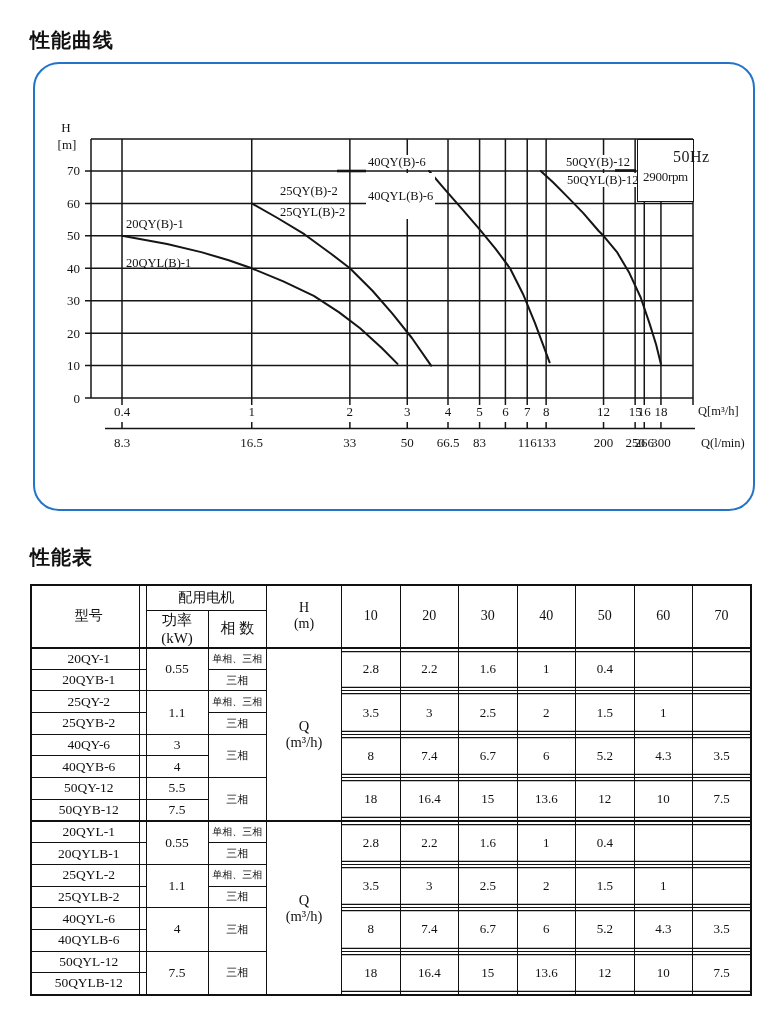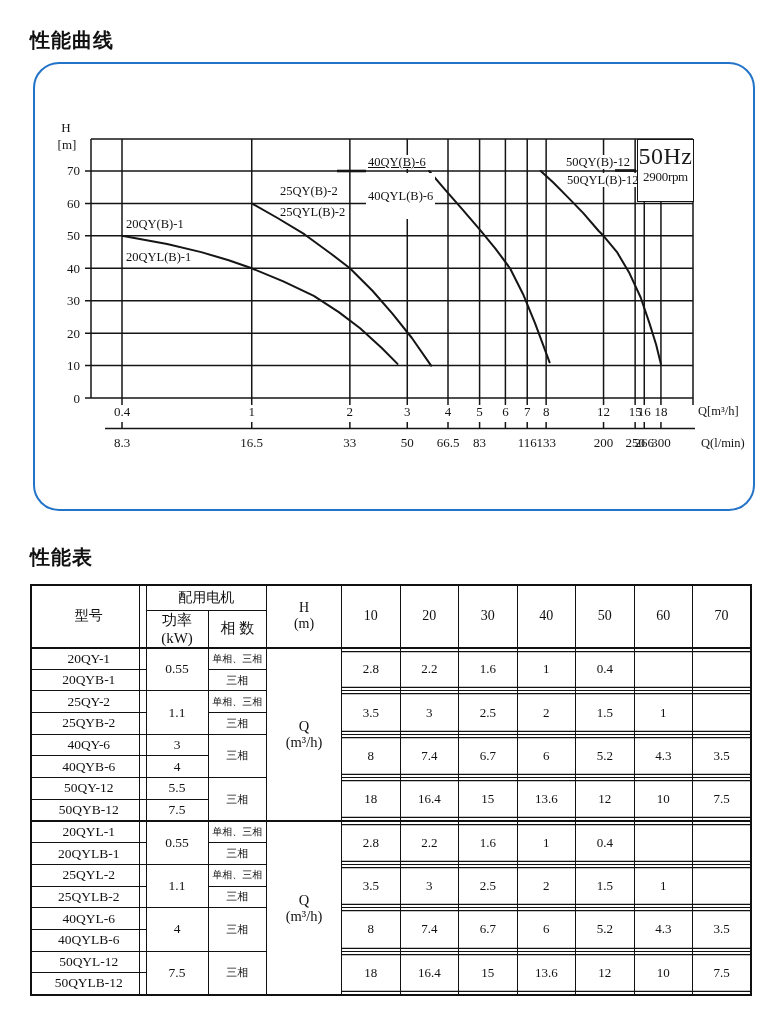--- a/index.html
+++ b/index.html
@@ -21,21 +21,21 @@
   #chart-svg text{font-family:"Liberation Serif","DejaVu Serif",serif;fill:#151515;}
   #chart-labels{position:absolute;left:0;top:0;width:780px;height:525px;pointer-events:none;}
   .curve-label{
     position:absolute;font-size:12.5px;line-height:14px;color:#111;white-space:nowrap;
     font-family:"Liberation Serif","DejaVu Serif",serif;
   }
   .freq-box{
     position:absolute;left:637px;top:139px;width:57px;height:63px;background:#fff;
     border:1.7px solid #151515;box-sizing:border-box;text-align:center;z-index:3;
   }
-  .freq-box .hz{font-size:24px;line-height:25px;margin-top:4px;letter-spacing:0.5px;}
+  .freq-box .hz{font-size:16px;line-height:25px;margin-top:4px;letter-spacing:0.5px;margin-left:35px;}
   .freq-box .rpm{font-size:13px;line-height:15px;letter-spacing:-0.3px;}
   #perf-table{
     position:absolute;left:30px;top:584px;width:720px;
     border-collapse:collapse;table-layout:fixed;border:2px solid #111;color:#111;
   }
   #perf-table th,#perf-table td{
     border:1px solid #111;text-align:center;vertical-align:middle;padding:0;
     font-weight:normal;overflow:hidden;
   }
   #perf-table thead{border-bottom:2px solid #111;}
@@ -146,24 +146,24 @@
     <line x1="337" y1="171" x2="366" y2="171" stroke="#151515" stroke-width="2.6"></line>
     <line x1="615" y1="170.5" x2="636" y2="170.5" stroke="#151515" stroke-width="2.6"></line>
     <polyline points="122.0,235.8 167.1,244.0 201.2,252.1 228.7,260.2 251.7,268.3 283.3,281.3 313.8,295.8 338.8,312.1 360.1,328.3 381.5,347.7 397.5,363.9" fill="none" stroke="#151515" stroke-width="2" stroke-linejoin="round" stroke-linecap="round"></polyline>
     <polyline points="251.7,203.4 277.5,218.0 304.3,234.2 331.0,253.7 349.9,268.3 372.7,291.0 392.4,313.7 411.9,338.0 431.1,365.6" fill="none" stroke="#151515" stroke-width="2" stroke-linejoin="round" stroke-linecap="round"></polyline>
     <polyline points="429.1,171.0 444.4,188.8 461.5,208.3 479.6,229.4 495.6,248.8 510.0,268.3 523.1,294.2 535.1,323.4 549.6,362.3" fill="none" stroke="#151515" stroke-width="2" stroke-linejoin="round" stroke-linecap="round"></polyline>
     <polyline points="540.7,171.0 553.0,182.3 567.5,196.9 583.3,213.1 598.7,231.0 603.5,235.8 617.0,252.1 629.4,273.1 640.7,297.5 649.5,323.4 656.1,344.5 660.9,363.9" fill="none" stroke="#151515" stroke-width="2" stroke-linejoin="round" stroke-linecap="round"></polyline>
   </svg>
 
 <div id="chart-labels">
     <div class="curve-label" style="left: 126px; top: 217px;">20QY(B)-1</div>
-    <div class="curve-label" style="left: 126px; top: 250px;">20QYL(B)-1</div>
+    <div class="curve-label" style="left: 126px; top: 256px;">20QYL(B)-1</div>
     <div class="curve-label" style="left: 280px; top: 184px;">25QY(B)-2</div>
     <div class="curve-label" style="left: 280px; top: 205px;">25QYL(B)-2</div>
-    <div class="curve-label" style="left: 366px; top: 155px; background: rgb(255, 255, 255); padding: 0px 2px; text-decoration: underline;">40QY(B)-6</div>
+    <div class="curve-label" style="left: 366px; top: 155px; background: rgb(255, 255, 255); padding: 0px 2px;">40QY(B)-6</div>
     <div class="curve-label" style="left: 366px; top: 173px; background: rgb(255, 255, 255); padding: 16px 2px;">40QYL(B)-6</div>
     <div class="curve-label" style="left: 564px; top: 155px; background: rgb(255, 255, 255); padding: 0px 2px;">50QY(B)-12</div>
     <div class="curve-label" style="left: 565px; top: 172.5px; background: rgb(255, 255, 255); padding: 0px 2px;">50QYL(B)-12</div>
   </div>
 
 <div class="freq-box">
   <div class="hz">50Hz</div>
   <div class="rpm">2900rpm</div>
 </div>
 

